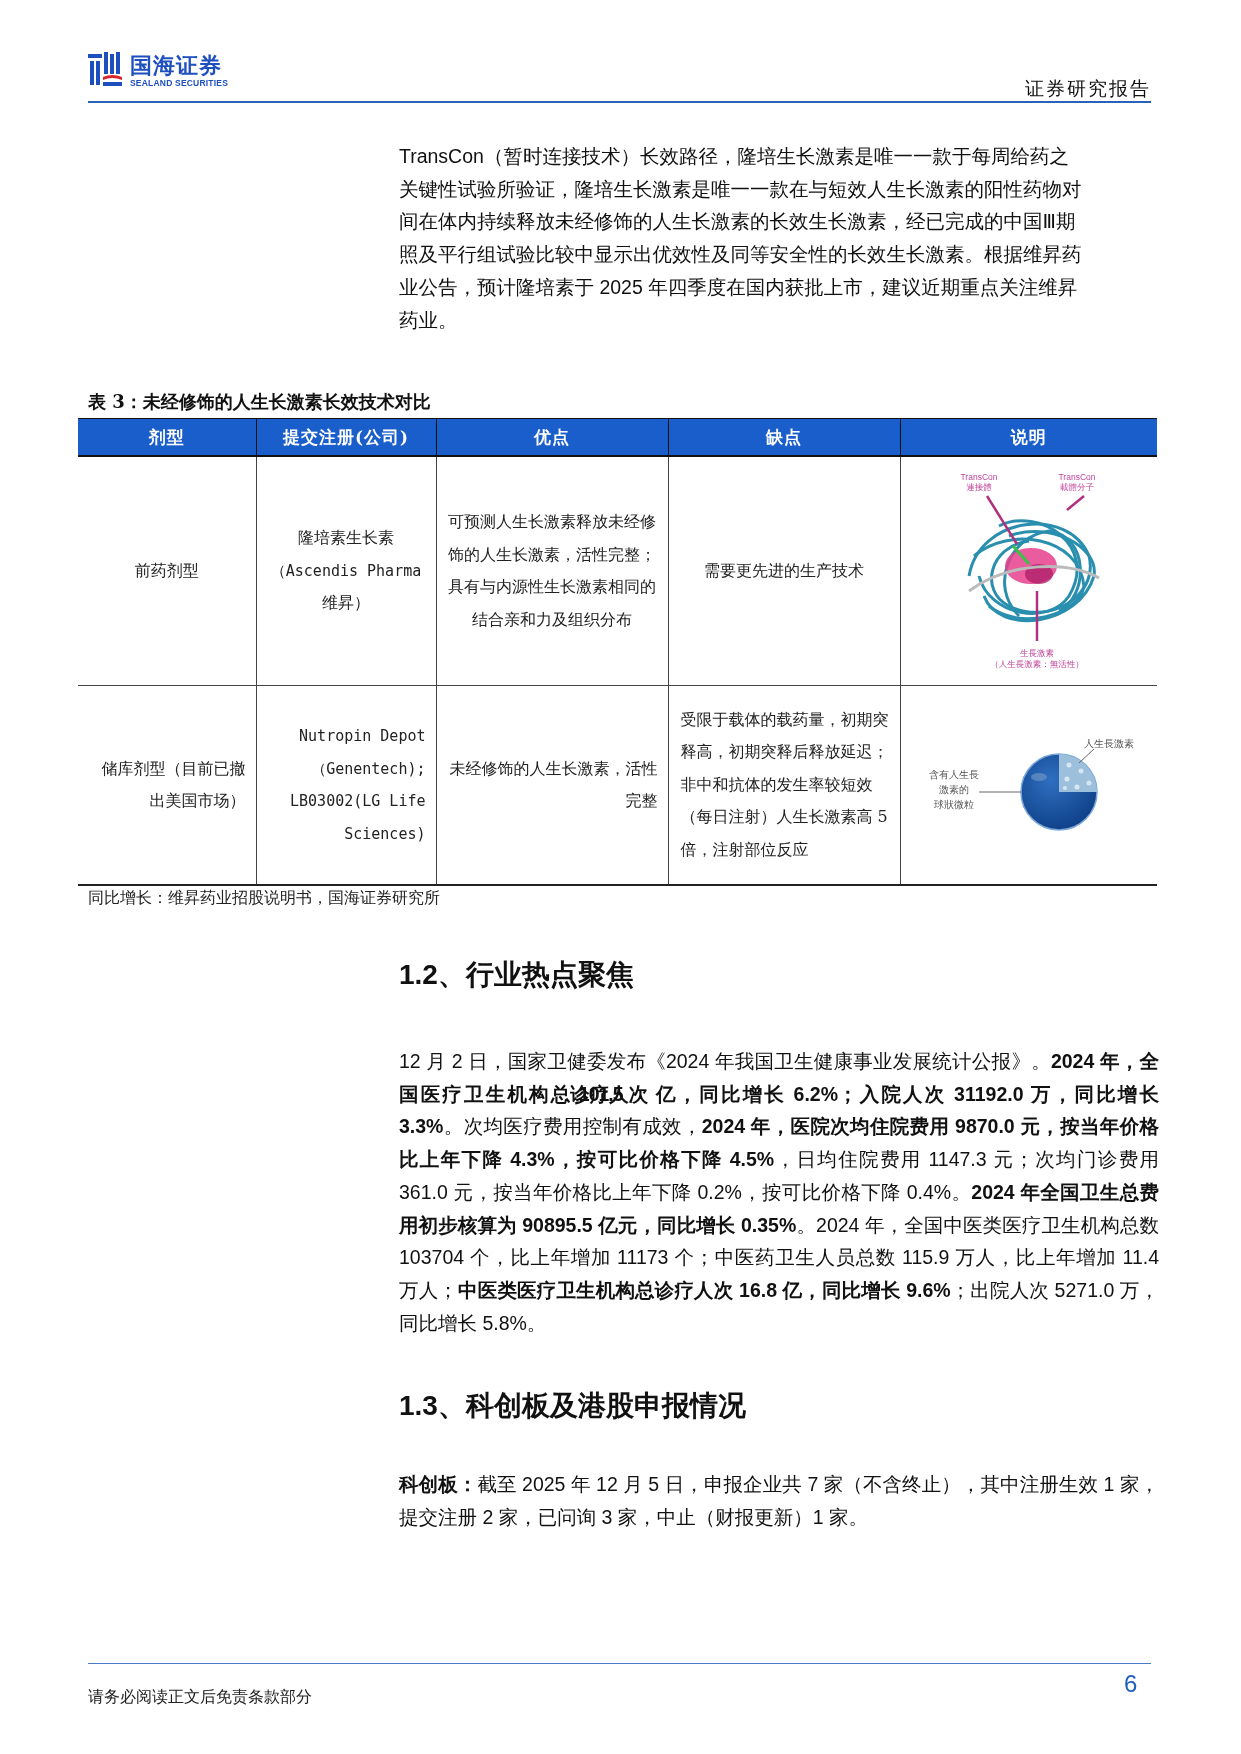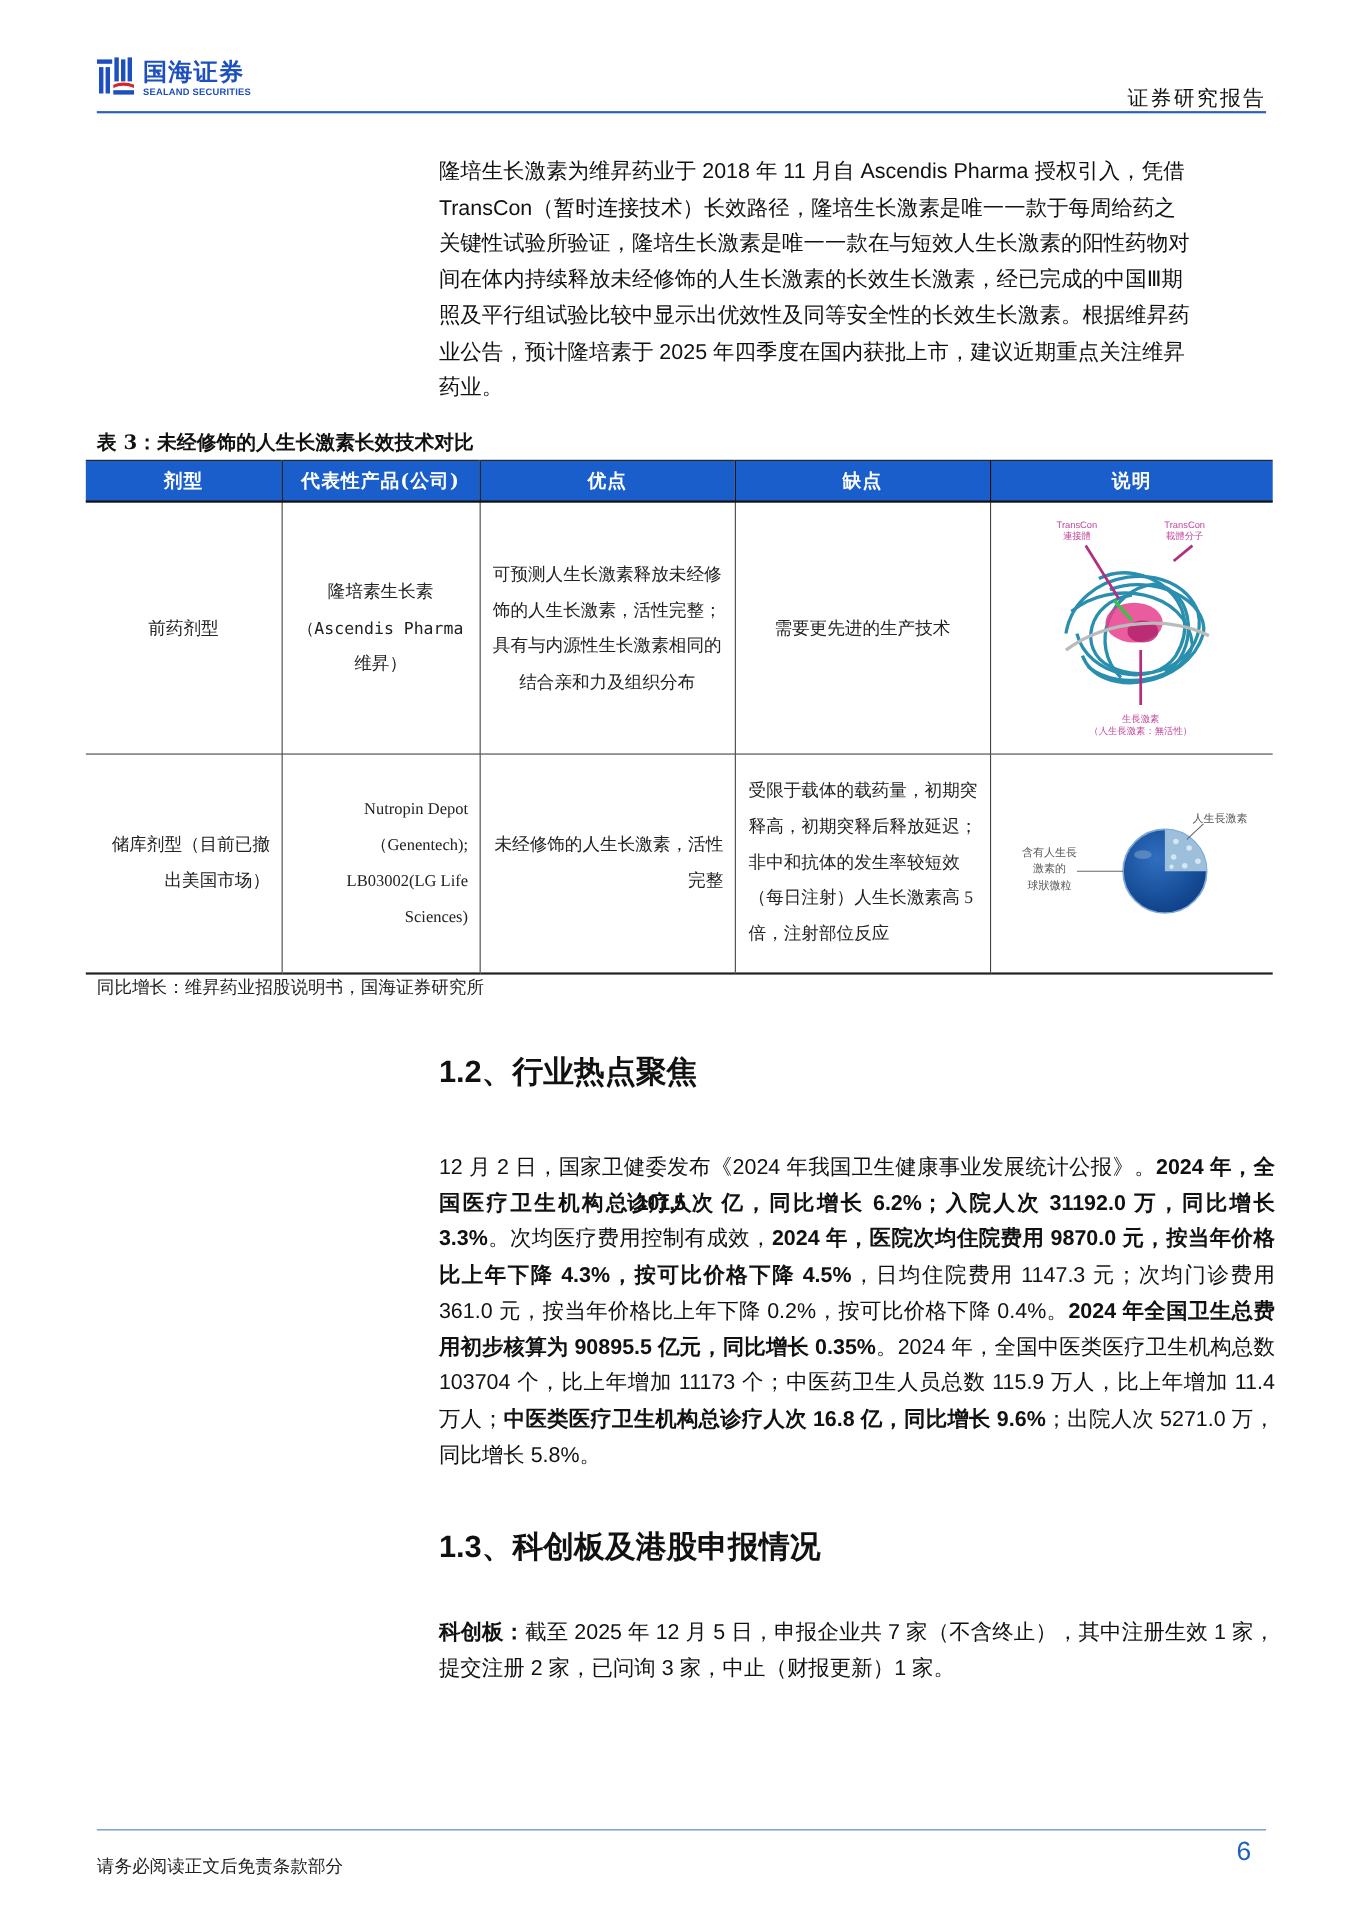--- a/index.html
+++ b/index.html
@@ -31,21 +31,21 @@
   
   .tbl-title{left:88px;top:390px;font-size:18px;font-weight:bold;color:#111;}
   table.cmp{position:absolute;left:78px;top:418px;width:1079px;border-collapse:collapse;font-size:16px;color:#222;}
   table.cmp th{background:#1a5ecb;color:#fff;font-weight:bold;height:34px;font-size:17px;border-left:1px solid #111;border-right:1px solid #111;letter-spacing:1px;}
   table.cmp th:first-child{border-left:none;}
   table.cmp th:last-child{border-right:none;}
   table.cmp td{border:1px solid #444;text-align:center;vertical-align:middle;line-height:32.5px;padding:0 10px;}
   table.cmp tr td:first-child{border-left:none;}
   table.cmp tr td:last-child{border-right:none;}
   table.cmp tr.r1 td{height:228px;}
-  table.cmp tr.r2 td{height:198px;font-family:Liberation Serif, serif;}
+  table.cmp tr.r2 td{height:198px;}
   table.cmp tr.r2 td.con{text-align:left;padding:0 10px 0 12px;}
   table.cmp thead tr{border-top:1px solid #111;border-bottom:2px solid #111;}
   table.cmp tbody tr:last-child td{border-bottom:2px solid #222;text-align:right;}
   .mono{font-family:"DejaVu Sans Mono","Liberation Mono",monospace;font-size:15px;}
   .src{left:88px;top:888px;font-size:16px;color:#222;}
   .fig{display:block;margin:0 auto;}
   .lbl-sm{font-family:"Liberation Sans",sans-serif;font-size:8.5px;}
 </style>
 </head>
 <body>
@@ -61,42 +61,41 @@
     <path d="M15 25 Q24 21 34 25 L34 28 Q24 24 15 28 Z" fill="#d6262b"></path>
     <rect x="15" y="30" width="19" height="4" fill="#1d4fbf"></rect>
   </svg>
   <span class="logo-cn">国海证券</span>
   <span class="logo-en">SEALAND SECURITIES</span>
 </div>
 <div class="abs doc-type">证券研究报告</div>
 <div class="abs rule-top"></div>
 
 <div class="abs para p1">
-  <div>隆培生长激素为维昇药业于 2018 年 11 月自 Ascendis Pharma 授权引入，凭借</div>
   <div>TransCon（暂时连接技术）长效路径，隆培生长激素是唯一一款于每周给药之</div>
   <div>关键性试验所验证，隆培生长激素是唯一一款在与短效人生长激素的阳性药物对</div>
   <div>间在体内持续释放未经修饰的人生长激素的长效生长激素，经已完成的中国Ⅲ期</div>
   <div>照及平行组试验比较中显示出优效性及同等安全性的长效生长激素。根据维昇药</div>
   <div>业公告，预计隆培素于 2025 年四季度在国内获批上市，建议近期重点关注维昇</div>
   <div>药业。</div>
 </div>
 
 <div class="abs tbl-title">表 3：未经修饰的人生长激素长效技术对比</div>
 <table class="cmp">
   <colgroup>
     <col style="width:178px">
       <col style="width:180px">
       <col style="width:232px">
       <col style="width:232px">
       <col style="width:257px">
   </colgroup>
   <thead>
     <tr>
       <th>剂型</th>
-      <th>代表性产品(公司)</th>
+      <th>提交注册(公司)</th>
       <th>优点</th>
       <th>缺点</th>
       <th>说明</th>
     </tr>
   </thead>
   <tbody>
     <tr class="r1">
       <td>前药剂型</td>
       <td>
         <div>隆培素生长素</div>

